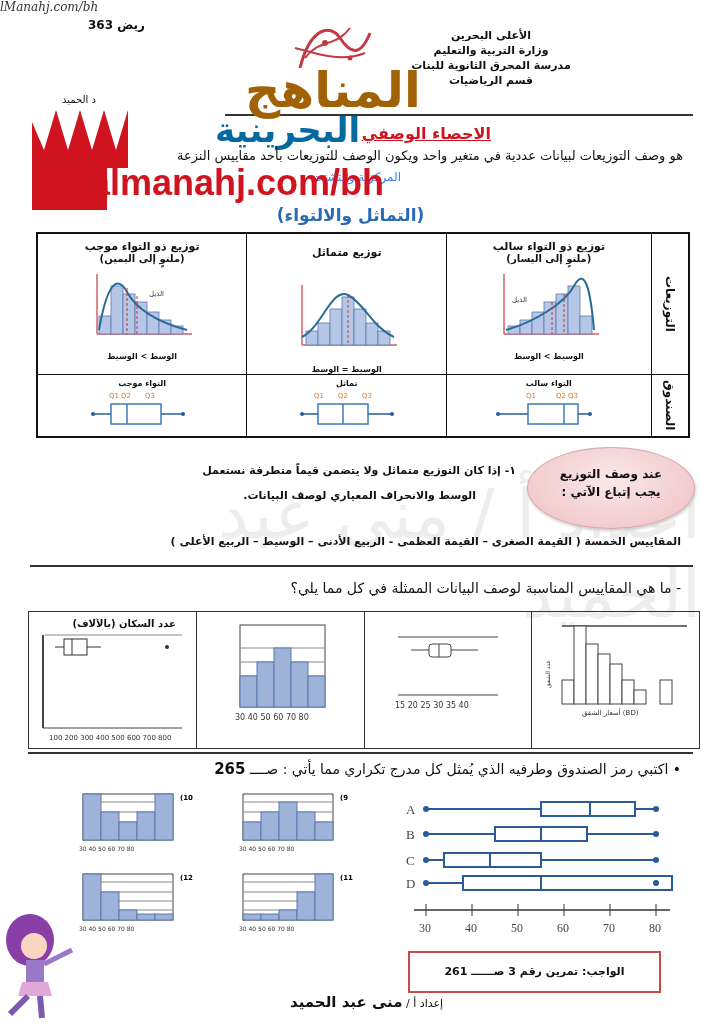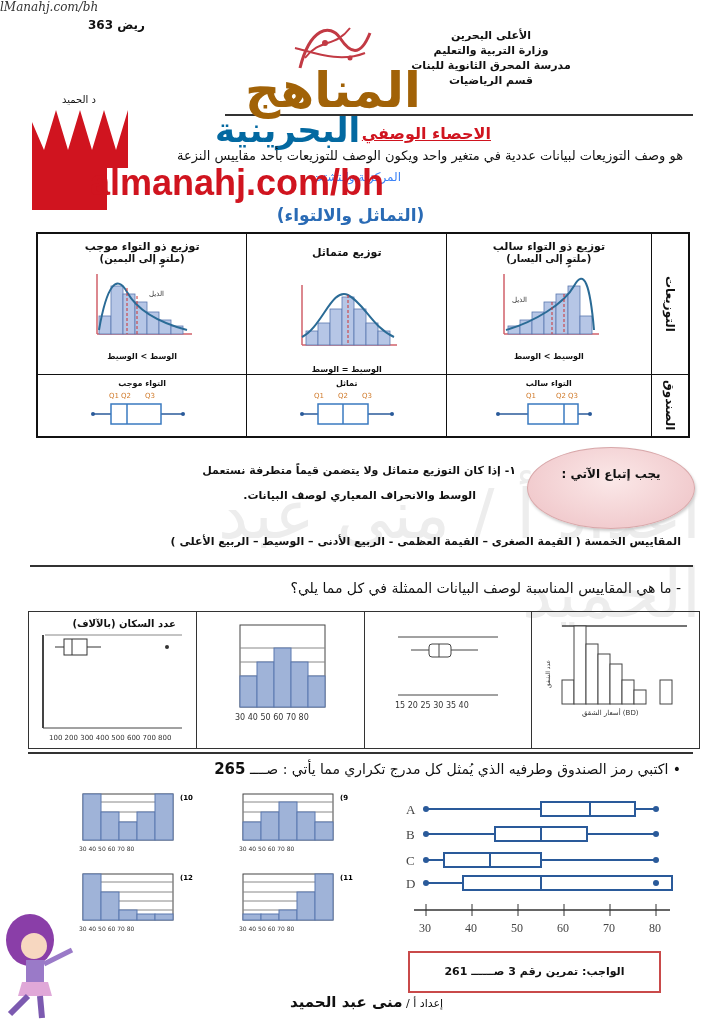--- a/index.html
+++ b/index.html
@@ -181,20 +181,21 @@
             <circle cx="96" cy="26" r="2" fill="#2a5a9a"></circle>
       </svg>
     </td>
     <td class="row-label">الصندوق</td>
   </tr>
 </tbody>
   </table>
 
 <div class="abs big-watermark rtl">اعداد أ / منى عبد الحميد</div>
 <div class="abs bubble rtl">
+  <div>عند وصف التوزيع</div>
   <div>يجب إتباع الآتي :</div>
 </div>
 <div class="abs rules rtl">
   <div>١-  إذا كان التوزيع متماثل ولا يتضمن قيماً متطرفة نستعمل</div>
   <div style="padding-right:40px">الوسط والانحراف المعياري لوصف البيانات.</div>
 </div>
 <div class="abs rtl bold" style="right:20px;left:30px;top:535px;font-size:11px;text-align:right;">المقاييس الخمسة ( القيمة الصغرى – القيمة العظمى - الربيع الأدنى – الوسيط – الربيع الأعلى )</div>
 <div class="abs hr" style="left:30px;top:565px;"></div>
 
 <div class="abs q1 rtl">-   ما هي المقاييس المناسبة لوصف البيانات الممثلة في كل مما يلي؟</div>

